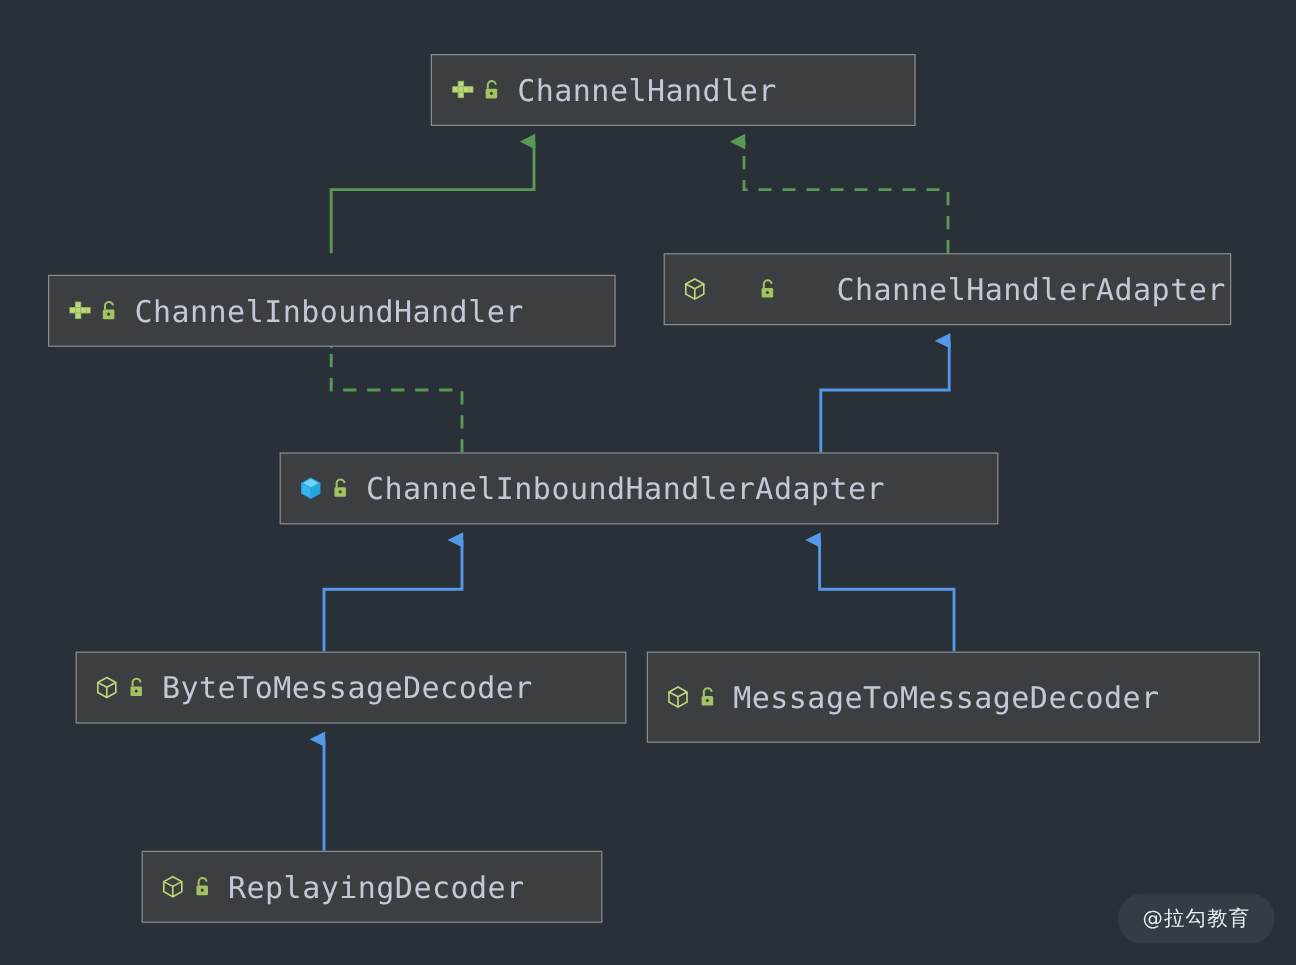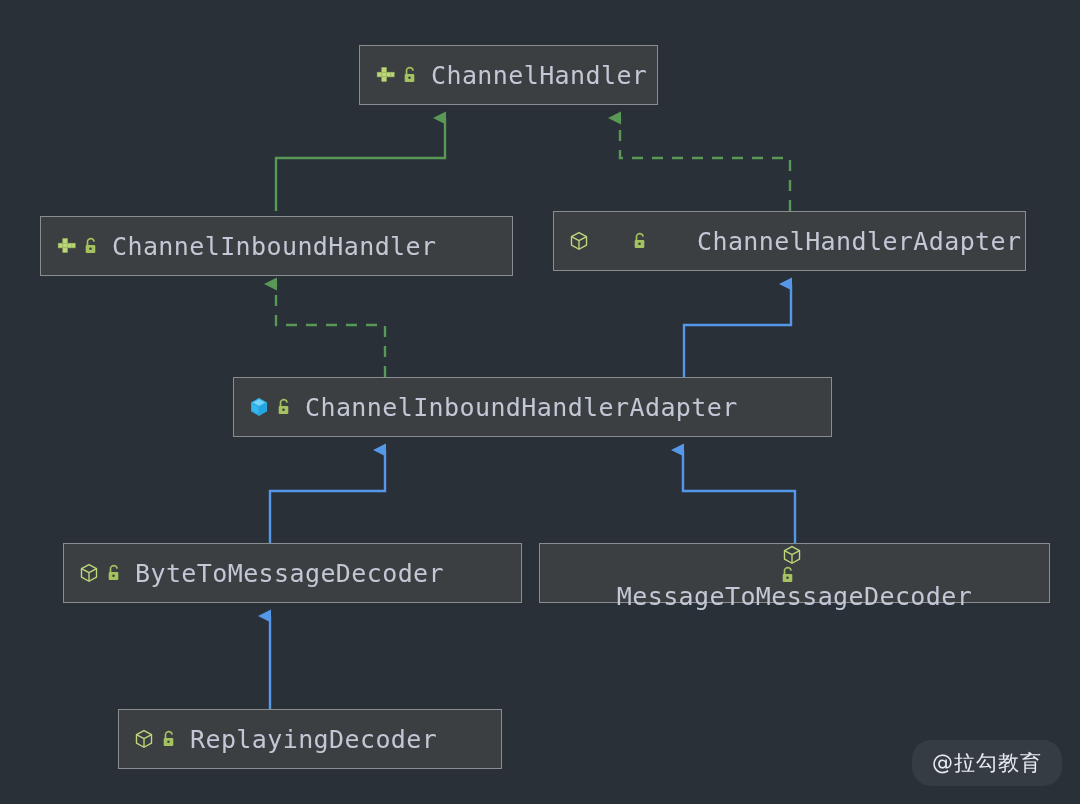--- a/index.html
+++ b/index.html
@@ -55,21 +55,21 @@
   }
   .watermark {
     position: absolute;
     right: 18px;
     bottom: 18px;
     background: #353c44;
     color: #e9edf2;
     border-radius: 19px;
     padding: 9px 20px;
     font-family: "DejaVu Sans", "Liberation Sans", sans-serif;
-    font-size: 21px;
+    font-size: 17px;
     letter-spacing: 1px;
   }
 </style>
 </head>
 <body>
 
 <div id="canvas">
 
   <svg id="edge-layer" viewBox="0 0 1080 804" width="1080" height="804">
     <defs>
@@ -89,40 +89,40 @@
 
     <polyline points="684,377 684,325 791,325 791,284" fill="none" stroke="#5597e8" stroke-width="2.4" marker-end="url(#arrow-blue)"></polyline>
 
     <polyline points="270,543 270,491 385,491 385,450" fill="none" stroke="#5597e8" stroke-width="2.4" marker-end="url(#arrow-blue)"></polyline>
 
     <polyline points="795,543 795,491 683,491 683,450" fill="none" stroke="#5597e8" stroke-width="2.4" marker-end="url(#arrow-blue)"></polyline>
 
     <polyline points="270,709 270,616" fill="none" stroke="#5597e8" stroke-width="2.4" marker-end="url(#arrow-blue)"></polyline>
   </svg>
 
-  <div class="node" style="left:359px; top:45px; width:299px; height:60px;">
+  <div class="node" style="left:359px; top:45px; width:404px; height:60px;">
     <svg class="node-icon" viewBox="0 0 24 24">
       <g fill="#bcd87a" stroke="#9bb85e" stroke-width="0.7">
         <rect x="8.5" y="4" width="5" height="5"></rect>
         <rect x="3.5" y="9" width="5" height="5"></rect>
         <rect x="8.5" y="9" width="5" height="5"></rect>
         <rect x="13.5" y="9" width="5" height="5"></rect>
         <rect x="8.5" y="14" width="5" height="5"></rect>
         <rect x="18.5" y="9" width="3.5" height="5"></rect>
       </g>
     </svg>
     <svg class="lock-icon" viewBox="0 0 14 18">
       <path d="M4 8 V5.2 A3.1 3.1 0 0 1 10.6 4.6" fill="none" stroke="#a5c261" stroke-width="1.7"></path>
       <rect x="2.2" y="8" width="9.6" height="8" rx="1.1" fill="#a5c261"></rect>
       <circle cx="7" cy="11.8" r="1.3" fill="#3c3f41"></circle>
     </svg>
     <span class="node-label">ChannelHandler</span>
   </div>
 
-  <div class="node" style="left:40px; top:216px; width:473px; height:60px;">
+  <div class="node" style="left:40px; top:229px; width:473px; height:60px;">
     <svg class="node-icon" viewBox="0 0 24 24">
       <g fill="#bcd87a" stroke="#9bb85e" stroke-width="0.7">
         <rect x="8.5" y="4" width="5" height="5"></rect>
         <rect x="3.5" y="9" width="5" height="5"></rect>
         <rect x="8.5" y="9" width="5" height="5"></rect>
         <rect x="13.5" y="9" width="5" height="5"></rect>
         <rect x="8.5" y="14" width="5" height="5"></rect>
         <rect x="18.5" y="9" width="3.5" height="5"></rect>
       </g>
     </svg>
@@ -177,21 +177,21 @@
       </g>
     </svg>
     <svg class="lock-icon" viewBox="0 0 14 18">
       <path d="M4 8 V5.2 A3.1 3.1 0 0 1 10.6 4.6" fill="none" stroke="#a5c261" stroke-width="1.7"></path>
       <rect x="2.2" y="8" width="9.6" height="8" rx="1.1" fill="#a5c261"></rect>
       <circle cx="7" cy="11.8" r="1.3" fill="#3c3f41"></circle>
     </svg>
     <span class="node-label">ByteToMessageDecoder</span>
   </div>
 
-  <div class="node" style="left:539px; top:543px; width:511px; height:60px;flex-direction:column;">
+  <div class="node" style="left:539px; top:543px; width:511px; height:76px;">
     <svg class="node-icon" viewBox="0 0 24 24">
       <g fill="none" stroke="#bcd87a" stroke-width="1.5" stroke-linejoin="round">
         <path d="M12 2.8 L20.2 7.3 V16.4 L12 21 L3.8 16.4 V7.3 Z"></path>
         <path d="M12 11.6 L20.2 7.3"></path>
         <path d="M12 11.6 L3.8 7.3"></path>
         <path d="M12 11.6 V21"></path>
       </g>
     </svg>
     <svg class="lock-icon" viewBox="0 0 14 18">
       <path d="M4 8 V5.2 A3.1 3.1 0 0 1 10.6 4.6" fill="none" stroke="#a5c261" stroke-width="1.7"></path>

